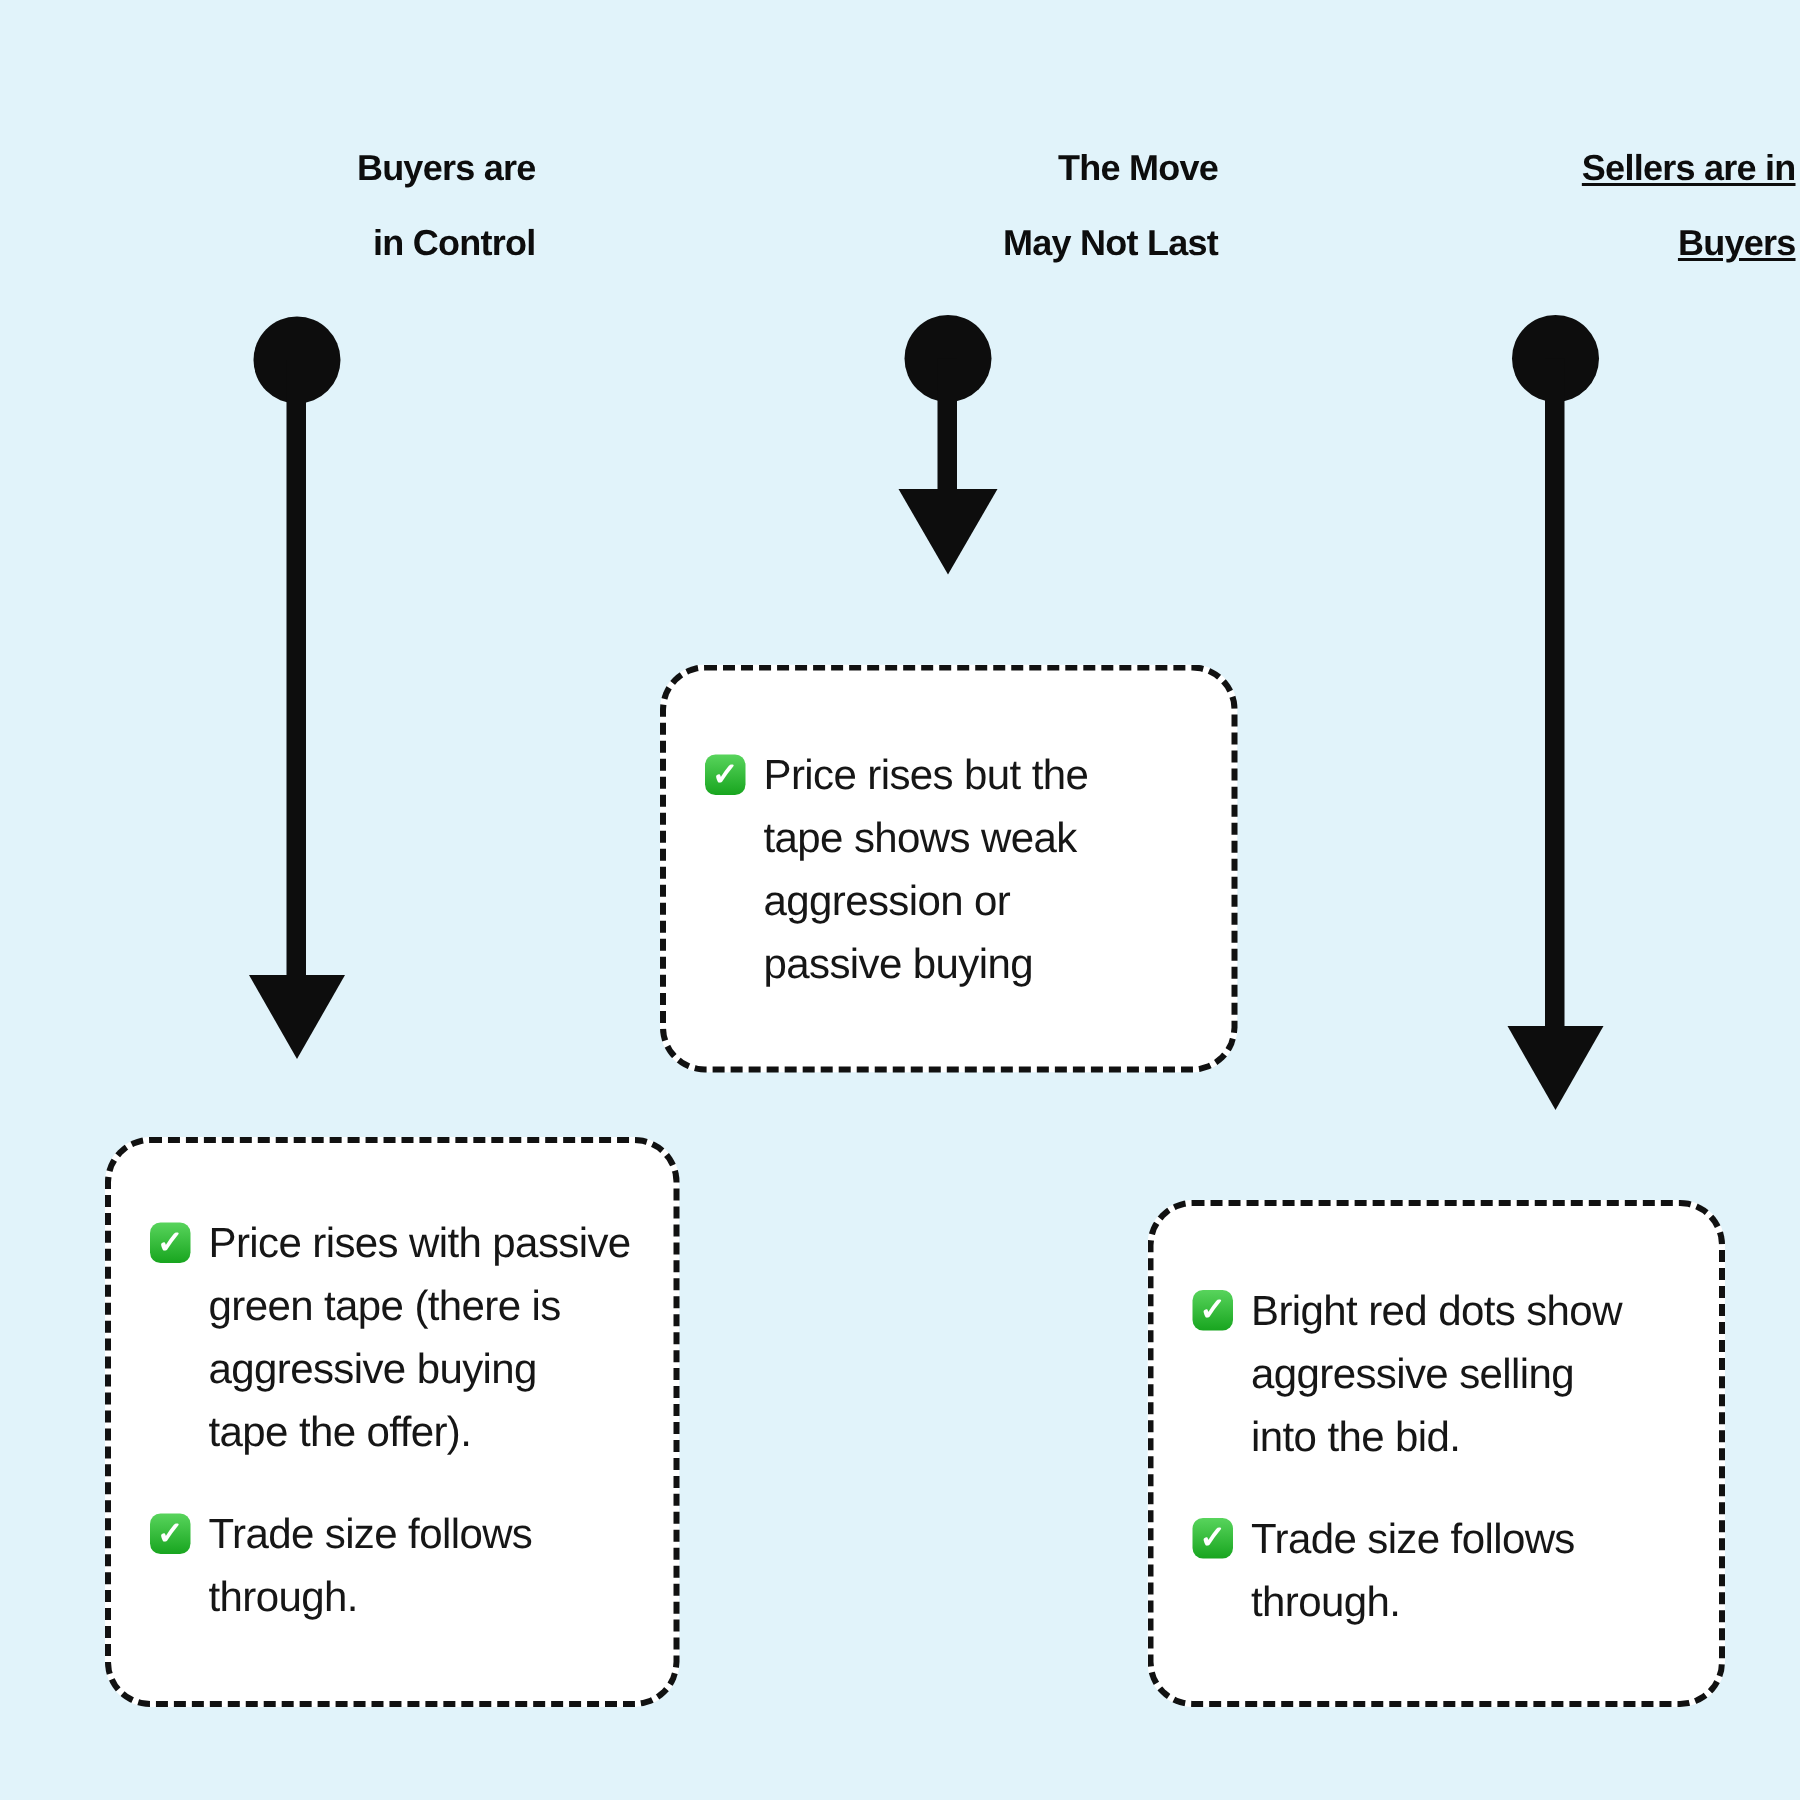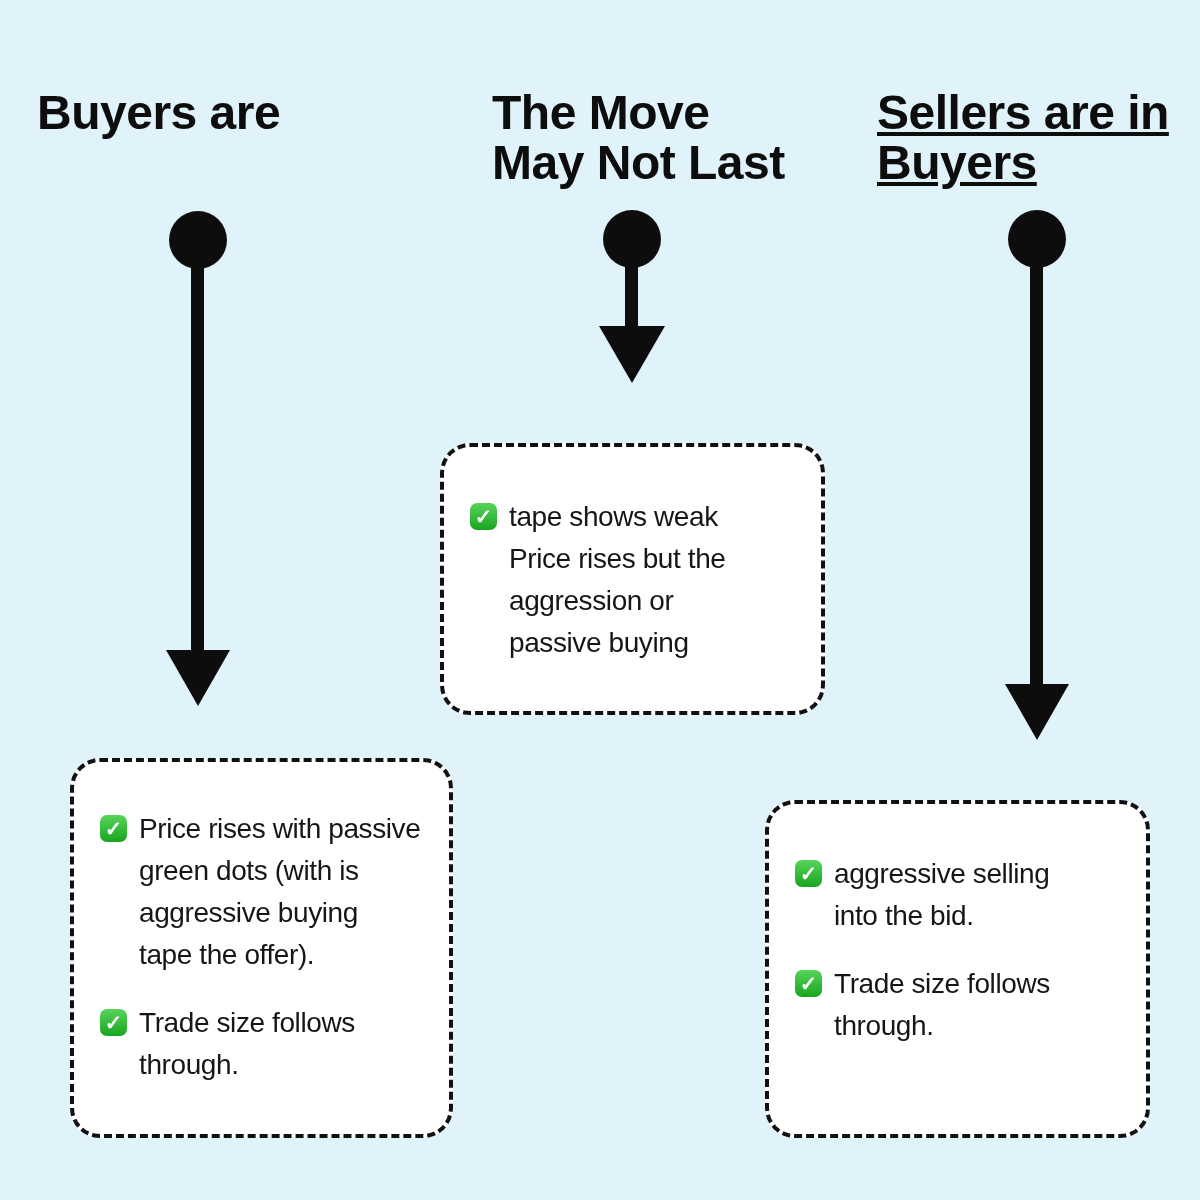--- a/index.html
+++ b/index.html
@@ -9,22 +9,22 @@
     font-family:"Liberation Sans", sans-serif;
     position:relative;
     overflow:hidden;
   }
   .canvas{position:absolute;inset:0;width:1200px;height:1200px;}
 
   
   .col-title{
     position:absolute;
     width:320px;
-    text-align:left;
-    font-size:48px;
+    text-align:right;
+    font-size:24px;
     line-height:50px;
     font-weight:700;
     letter-spacing:-0.5px;
     color:#0d0d0d;
     top:88px;
   }
   .col-title .tline{display:block;white-space:nowrap;}
   #title-buyers{left:37px;}
   #title-move{left:492px;}
   #title-sellers{left:877px;text-decoration:underline;}
@@ -94,31 +94,32 @@
     white-space:nowrap;
   }
 </style>
 </head>
 <body>
 
 <div class="canvas">
 
   <div class="col-title" id="title-buyers">
     <span class="tline">Buyers are</span>
+    <span class="tline">in Control</span>
   </div>
   <div class="arrow-dot" id="dot-buyers"></div>
   <div class="arrow-shaft" id="shaft-buyers"></div>
   <div class="arrow-head" id="head-buyers"></div>
 
   <div class="info-box" id="box-buyers">
     <div class="bullet">
       <div class="check">✓</div>
       <div class="blines">
         <div class="line">Price rises with passive</div>
-        <div class="line">green dots (with is</div>
+        <div class="line">green tape (there is</div>
         <div class="line">aggressive buying</div>
         <div class="line">tape the offer).</div>
       </div>
     </div>
     <div class="bullet">
       <div class="check">✓</div>
       <div class="blines">
         <div class="line">Trade size follows</div>
         <div class="line">through.</div>
       </div>
@@ -130,40 +131,41 @@
     <span class="tline">May Not Last</span>
   </div>
   <div class="arrow-dot" id="dot-move"></div>
   <div class="arrow-shaft" id="shaft-move"></div>
   <div class="arrow-head" id="head-move"></div>
 
   <div class="info-box" id="box-move">
     <div class="bullet">
       <div class="check">✓</div>
       <div class="blines">
+        <div class="line">Price rises but the</div>
         <div class="line">tape shows weak</div>
-        <div class="line">Price rises but the</div>
         <div class="line">aggression or</div>
         <div class="line">passive buying</div>
       </div>
     </div>
   </div>
 
   <div class="col-title" id="title-sellers">
     <span class="tline">Sellers are in</span>
     <span class="tline">Buyers</span>
   </div>
   <div class="arrow-dot" id="dot-sellers"></div>
   <div class="arrow-shaft" id="shaft-sellers"></div>
   <div class="arrow-head" id="head-sellers"></div>
 
   <div class="info-box" id="box-sellers">
     <div class="bullet">
       <div class="check">✓</div>
       <div class="blines">
+        <div class="line">Bright red dots show</div>
         <div class="line">aggressive selling</div>
         <div class="line">into the bid.</div>
       </div>
     </div>
     <div class="bullet">
       <div class="check">✓</div>
       <div class="blines">
         <div class="line">Trade size follows</div>
         <div class="line">through.</div>
       </div>

